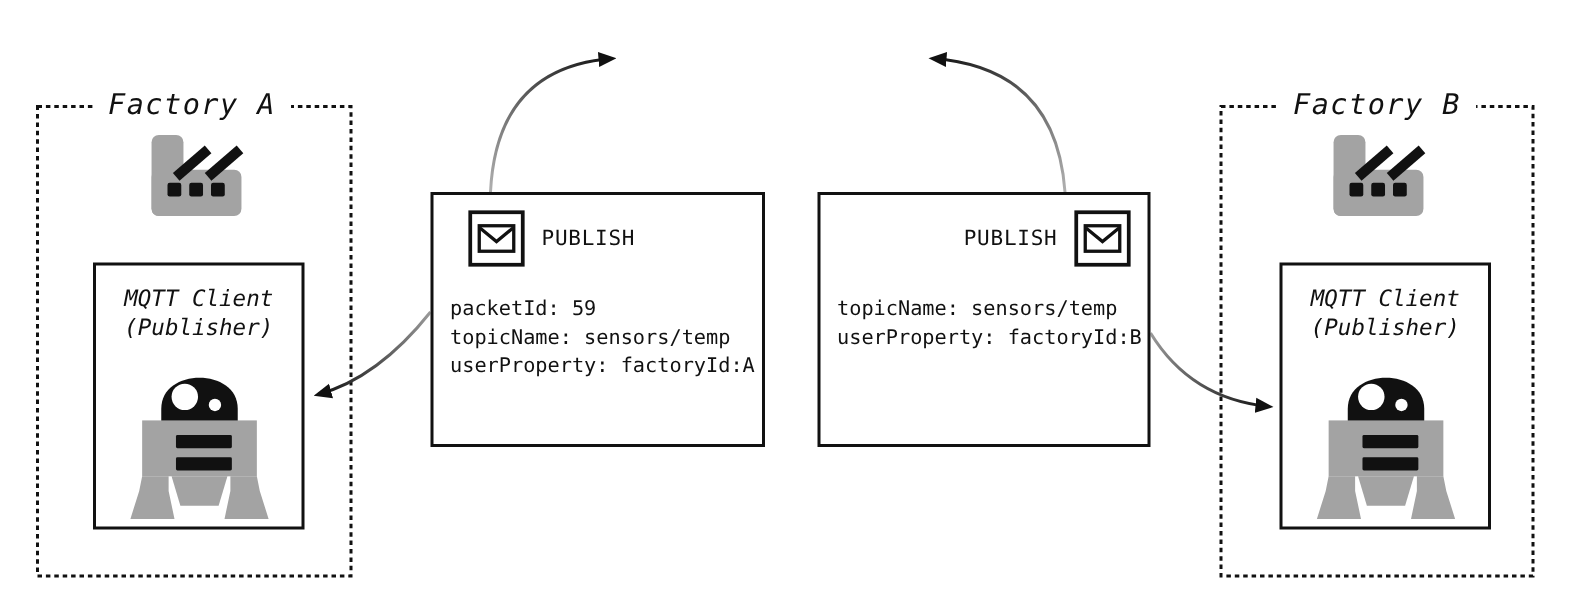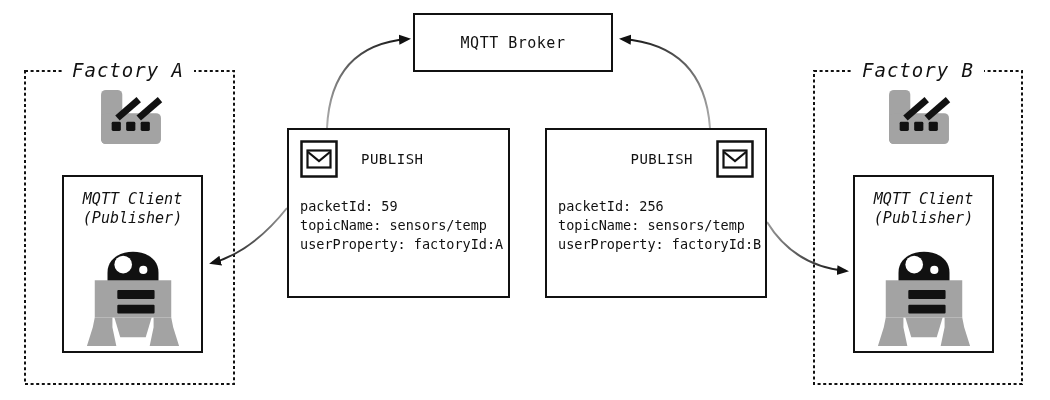--- a/index.html
+++ b/index.html
@@ -15,21 +15,21 @@
   .flabel{position:absolute;top:70px;transform:translate(-50%,-50%);background:#ffffff;
     padding:0 10px;font-style:italic;font-size:19px;letter-spacing:1px;white-space:nowrap;}
   .flabel-a{left:128px;} .flabel-b{left:918px;}
   .ficon{position:absolute;top:88px;} .ficon-a{left:99px;} .ficon-b{left:887px;}
   .client{width:141px;height:178px;display:flex;flex-direction:column;align-items:center;
     padding-top:13px;font-size:15px;line-height:19px;text-align:center;font-style:italic;}
   .client-a{left:62px;top:175px;} .client-b{left:853px;top:175px;}
   .robot{margin-top:13px;}
   .pub{width:223px;height:170px;padding:10px 11px;font-size:13.5px;}
   .pub-a{left:287px;top:128px;} .pub-b{left:545px;top:128px;width:222px;}
-  .pub-head{display:flex;align-items:center;gap:23px;height:38px;}
+  .pub-head{display:flex;align-items:center;gap:11px;height:38px;margin-left:12px;}
   .pub-b .pub-head{justify-content:flex-end;}
   .pub-title{font-size:14px;letter-spacing:0.5px;}
   .pub-lines{margin-top:19px;line-height:19px;white-space:nowrap;}
 </style>
 </head>
 <body>
 
 <div class="canvas">
 
   <svg class="overlay" width="1050" height="400" viewBox="0 0 1050 400">
@@ -57,23 +57,20 @@
 
     <rect x="25" y="71" width="209" height="313" fill="none" stroke="#111111" stroke-width="2" stroke-dasharray="3 2.6"></rect>
     <rect x="814" y="71" width="208" height="313" fill="none" stroke="#111111" stroke-width="2" stroke-dasharray="3 2.6"></rect>
 
     <path d="M 327 128 Q 331 45 408 39" fill="none" stroke="url(#g1)" stroke-width="2" marker-end="url(#ah)"></path>
     <path d="M 710 128 Q 704 45 622 39" fill="none" stroke="url(#g2)" stroke-width="2" marker-end="url(#ah)"></path>
     <path d="M 287 208 Q 252 252 212 263" fill="none" stroke="url(#g3)" stroke-width="2" marker-end="url(#ah)"></path>
     <path d="M 767 222 Q 794 266 846 271" fill="none" stroke="url(#g4)" stroke-width="2" marker-end="url(#ah)"></path>
   </svg>
 
-  <div class="box broker">
-    <span>MQTT Broker</span>
-  </div>
 
   <span class="flabel flabel-b">Factory B</span>
   <span class="flabel flabel-a">Factory A</span>
 
   <svg class="ficon ficon-a" width="64" height="58" viewBox="0 0 66 60">
     <rect x="2" y="2" width="22" height="56" rx="5" fill="#a3a3a3"></rect>
     <rect x="2" y="26" width="62" height="32" rx="5" fill="#a3a3a3"></rect>
     <line x1="19" y1="31" x2="41" y2="12" stroke="#111111" stroke-width="7"></line>
     <line x1="41" y1="31" x2="63" y2="12" stroke="#111111" stroke-width="7"></line>
     <rect x="13" y="35" width="9.5" height="9.5" rx="1.5" fill="#111111"></rect>
@@ -141,19 +138,18 @@
   <div class="box pub pub-b">
     <div class="pub-head">
       <span class="pub-title">PUBLISH</span>
       <svg width="38" height="38" viewBox="0 0 38 38">
         <rect x="1.5" y="1.5" width="35" height="35" fill="none" stroke="#111111" stroke-width="2.5"></rect>
         <rect x="7.5" y="10.5" width="23" height="17" fill="none" stroke="#111111" stroke-width="2.2"></rect>
         <path d="M8 12 L19 21 L30 12" fill="none" stroke="#111111" stroke-width="2.2"></path>
       </svg>
     </div>
     <div class="pub-lines">
-      <div>packetId: 256</div>
       <div>topicName: sensors/temp</div>
       <div>userProperty: factoryId:B</div>
     </div>
   </div>
 
 </div>
 
 </body></html>

